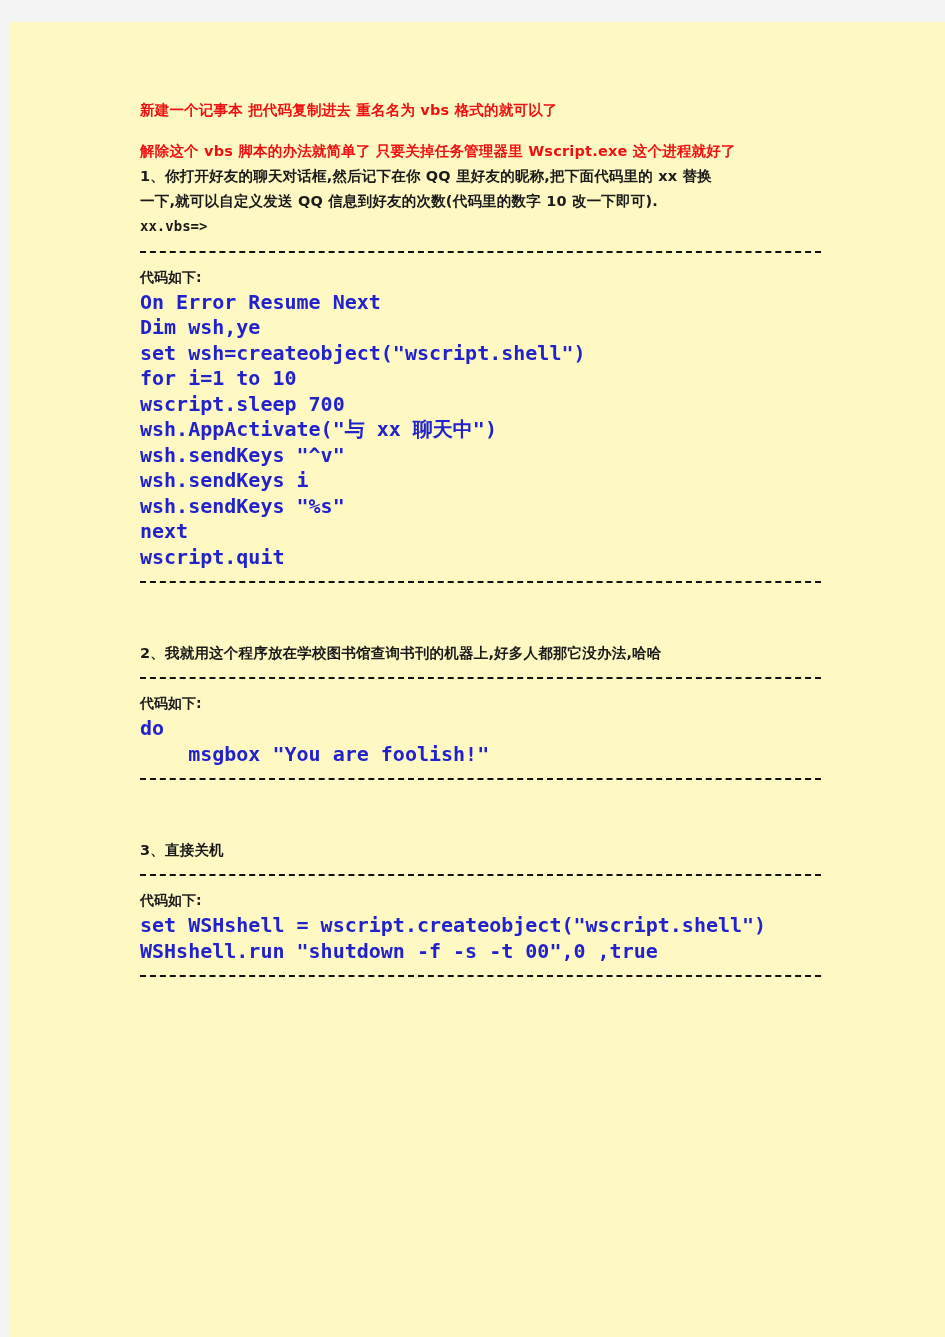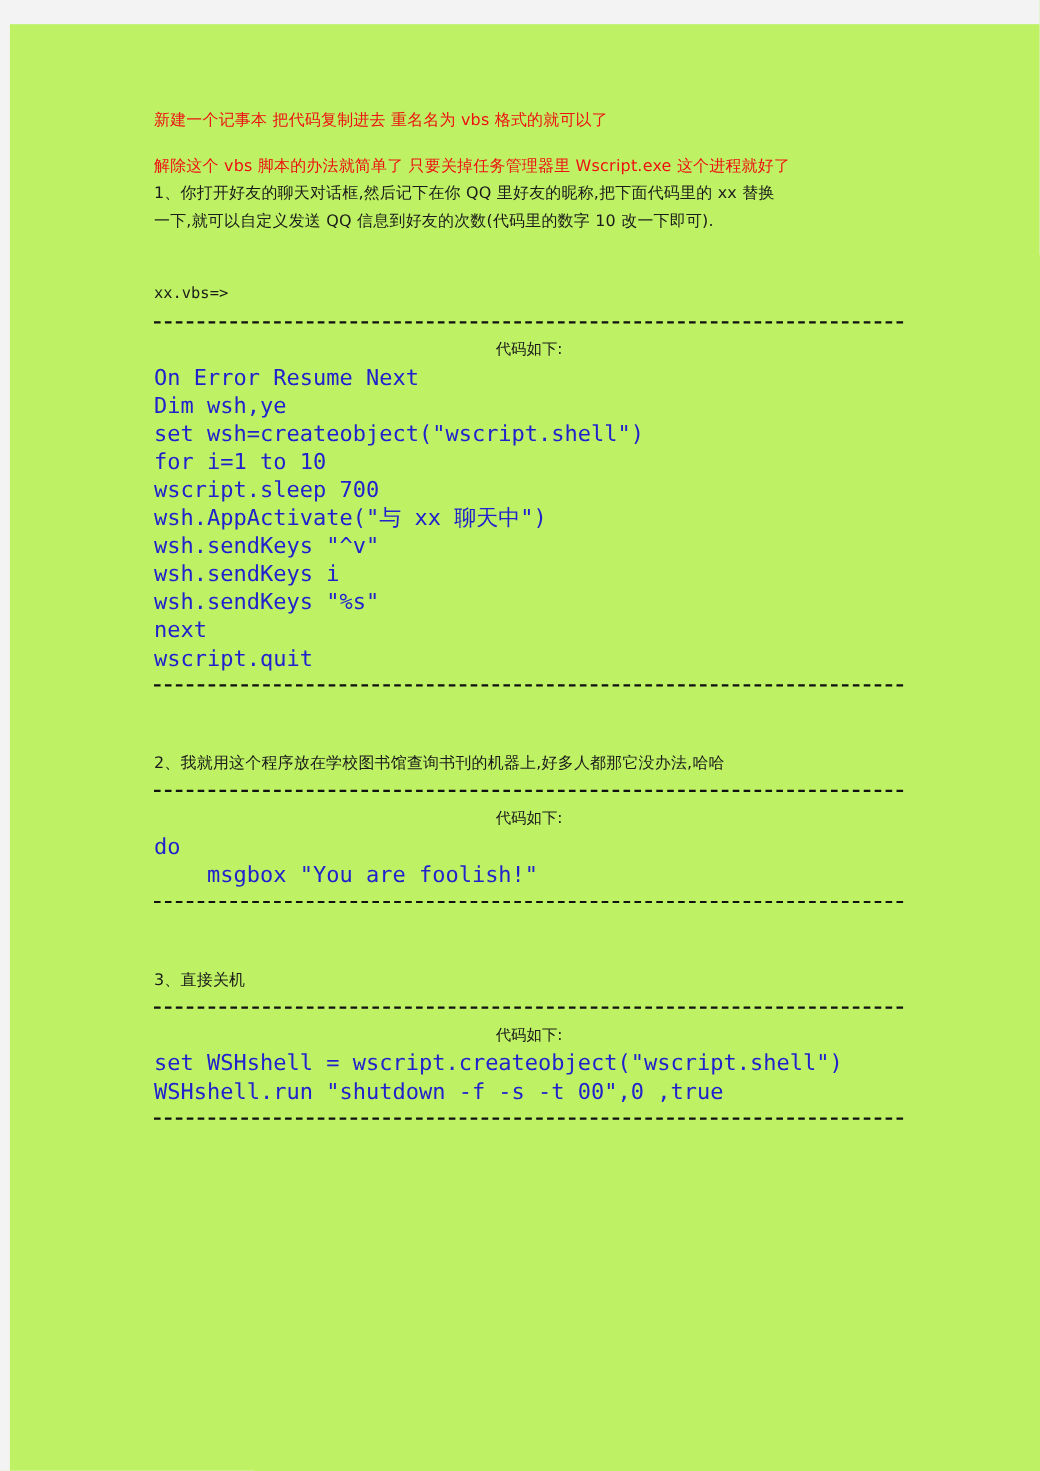--- a/index.html
+++ b/index.html
@@ -12,21 +12,22 @@
     height: 1337px;
     overflow: hidden;
     font-family: "DejaVu Sans", sans-serif;
   }
   #page {
     position: absolute;
     left: 9px;
     top: 22px;
     width: 936px;
     height: 1315px;
-    background: #bef264;
+    background: #fef9c3;
+    font-weight: bold;
   }
   #content {
     position: absolute;
     left: 131px;
     top: 76px;
     width: 682px;
   }
 
   .line {
     white-space: pre;
@@ -49,28 +50,26 @@
     font-family: "DejaVu Sans Mono", "Liberation Mono", monospace;
     font-size: 20px;
     color: #2222cc;
     line-height: 25.5px;
   }
   .mono-black {
     font-family: "DejaVu Sans Mono", "Liberation Mono", monospace;
     font-size: 14px;
     color: #1a1a1a;
     line-height: 25.5px;
-    margin-top: 41px;
   }
   .cap {
     font-family: "DejaVu Sans", "Liberation Sans", sans-serif;
     font-size: 14px;
     color: #1a1a1a;
     line-height: 25px;
-    text-align: center;
   }
   .rule {
     height: 1px;
     border: 0;
     border-top: 2px dashed #111111;
     margin: 0;
     width: 681px;
   }
   .rule-wrap {
     height: 25px;

